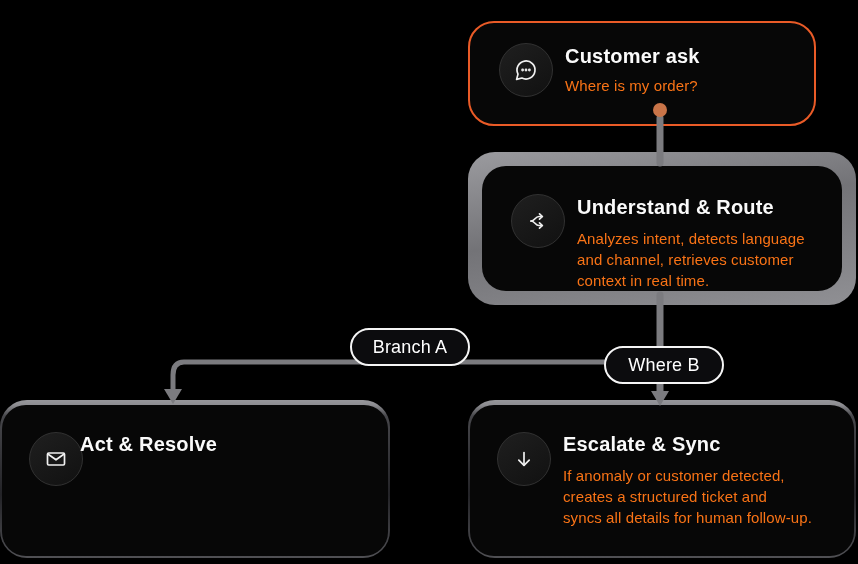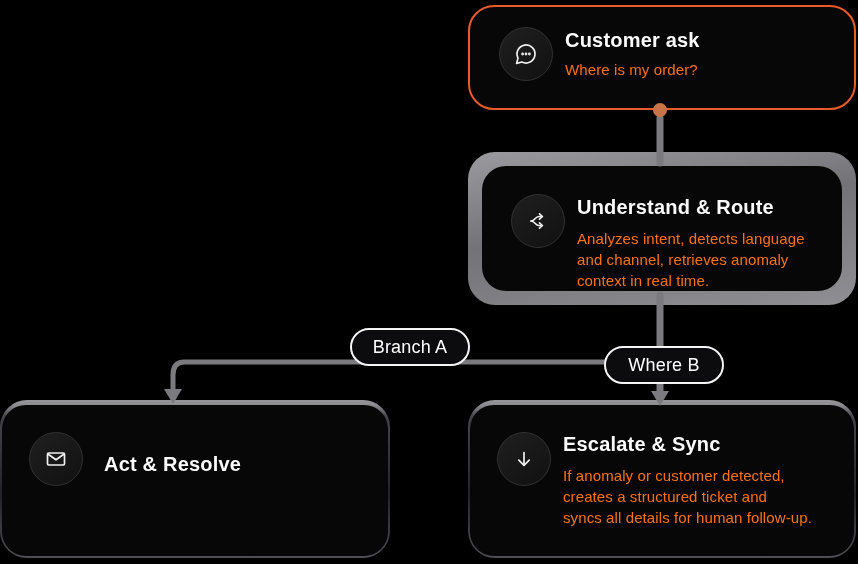--- a/index.html
+++ b/index.html
@@ -32,21 +32,21 @@
     background:#0c0c0e;border:2px solid #f5f5f5;box-sizing:border-box;
     display:flex;align-items:center;justify-content:center;
     color:#fff;font-size:18px;letter-spacing:.2px;
   }
 </style>
 </head>
 <body>
 
 <div class="canvas">
 
-  <div class="node accent" style="position:absolute;left:468px;top:5px;width:388px;height:105px;">
+  <div class="node accent" style="position:absolute;left:468px;top:21px;width:348px;height:105px;">
     <div class="icon-circle" style="left:29px;top:20px;">
       <svg width="24" height="24" viewBox="0 0 24 24" fill="none" stroke="#f0f0f0" stroke-width="1.7" stroke-linecap="round" stroke-linejoin="round">
         <path d="M7.9 20A9 9 0 1 0 4 16.1L2.6 21.4z"></path>
         <circle cx="8.6" cy="12" r="0.55" fill="#f0f0f0"></circle>
         <circle cx="12" cy="12" r="0.55" fill="#f0f0f0"></circle>
         <circle cx="15.4" cy="12" r="0.55" fill="#f0f0f0"></circle>
       </svg>
     </div>
     <div class="node-text" style="left:95px;top:20px;">
       <div class="node-title">Customer ask</div>
@@ -60,35 +60,35 @@
         <svg width="24" height="24" viewBox="0 0 24 24" fill="none" stroke="#f0f0f0" stroke-width="1.7" stroke-linecap="round" stroke-linejoin="round">
           <path d="M5 12c4 0 4-4.5 8-4.5h3"></path>
           <path d="m13.5 4.8 2.9 2.7-2.9 2.7"></path>
           <path d="M5 12c4 0 4 4.5 8 4.5h3"></path>
           <path d="m13.5 13.8 2.9 2.7-2.9 2.7"></path>
         </svg>
       </div>
       <div class="node-text" style="left:95px;top:28px;">
         <div class="node-title">Understand &amp; Route</div>
         <div class="node-desc">Analyzes intent, detects language
-and channel, retrieves anomaly
+and channel, retrieves customer
 context in real time.</div>
       </div>
     </div>
   </div>
 
   <div class="node-wrap grad-top" style="left:0px;top:400px;width:390px;height:158px;box-sizing:border-box;">
     <div class="node">
       <div class="icon-circle" style="left:27px;top:27px;">
         <svg width="24" height="24" viewBox="0 0 24 24" fill="none" stroke="#f0f0f0" stroke-width="1.7" stroke-linecap="round" stroke-linejoin="round">
           <rect x="3.5" y="6" width="17" height="12" rx="1.2"></rect>
           <path d="m4.2 7.2 7.8 5.6 7.8-5.6"></path>
         </svg>
       </div>
-      <div class="node-text" style="left:102px;top:26px;margin-top:20px;">
+      <div class="node-text" style="left:78px;top:26px;">
         <div class="node-title">Act &amp; Resolve</div>
       </div>
     </div>
   </div>
 
   <div class="node-wrap grad-top" style="left:468px;top:400px;width:388px;height:158px;box-sizing:border-box;">
     <div class="node">
       <div class="icon-circle" style="left:27px;top:27px;">
         <svg width="24" height="24" viewBox="0 0 24 24" fill="none" stroke="#f0f0f0" stroke-width="1.7" stroke-linecap="round" stroke-linejoin="round">
           <path d="M12 5.5v12.5"></path>

